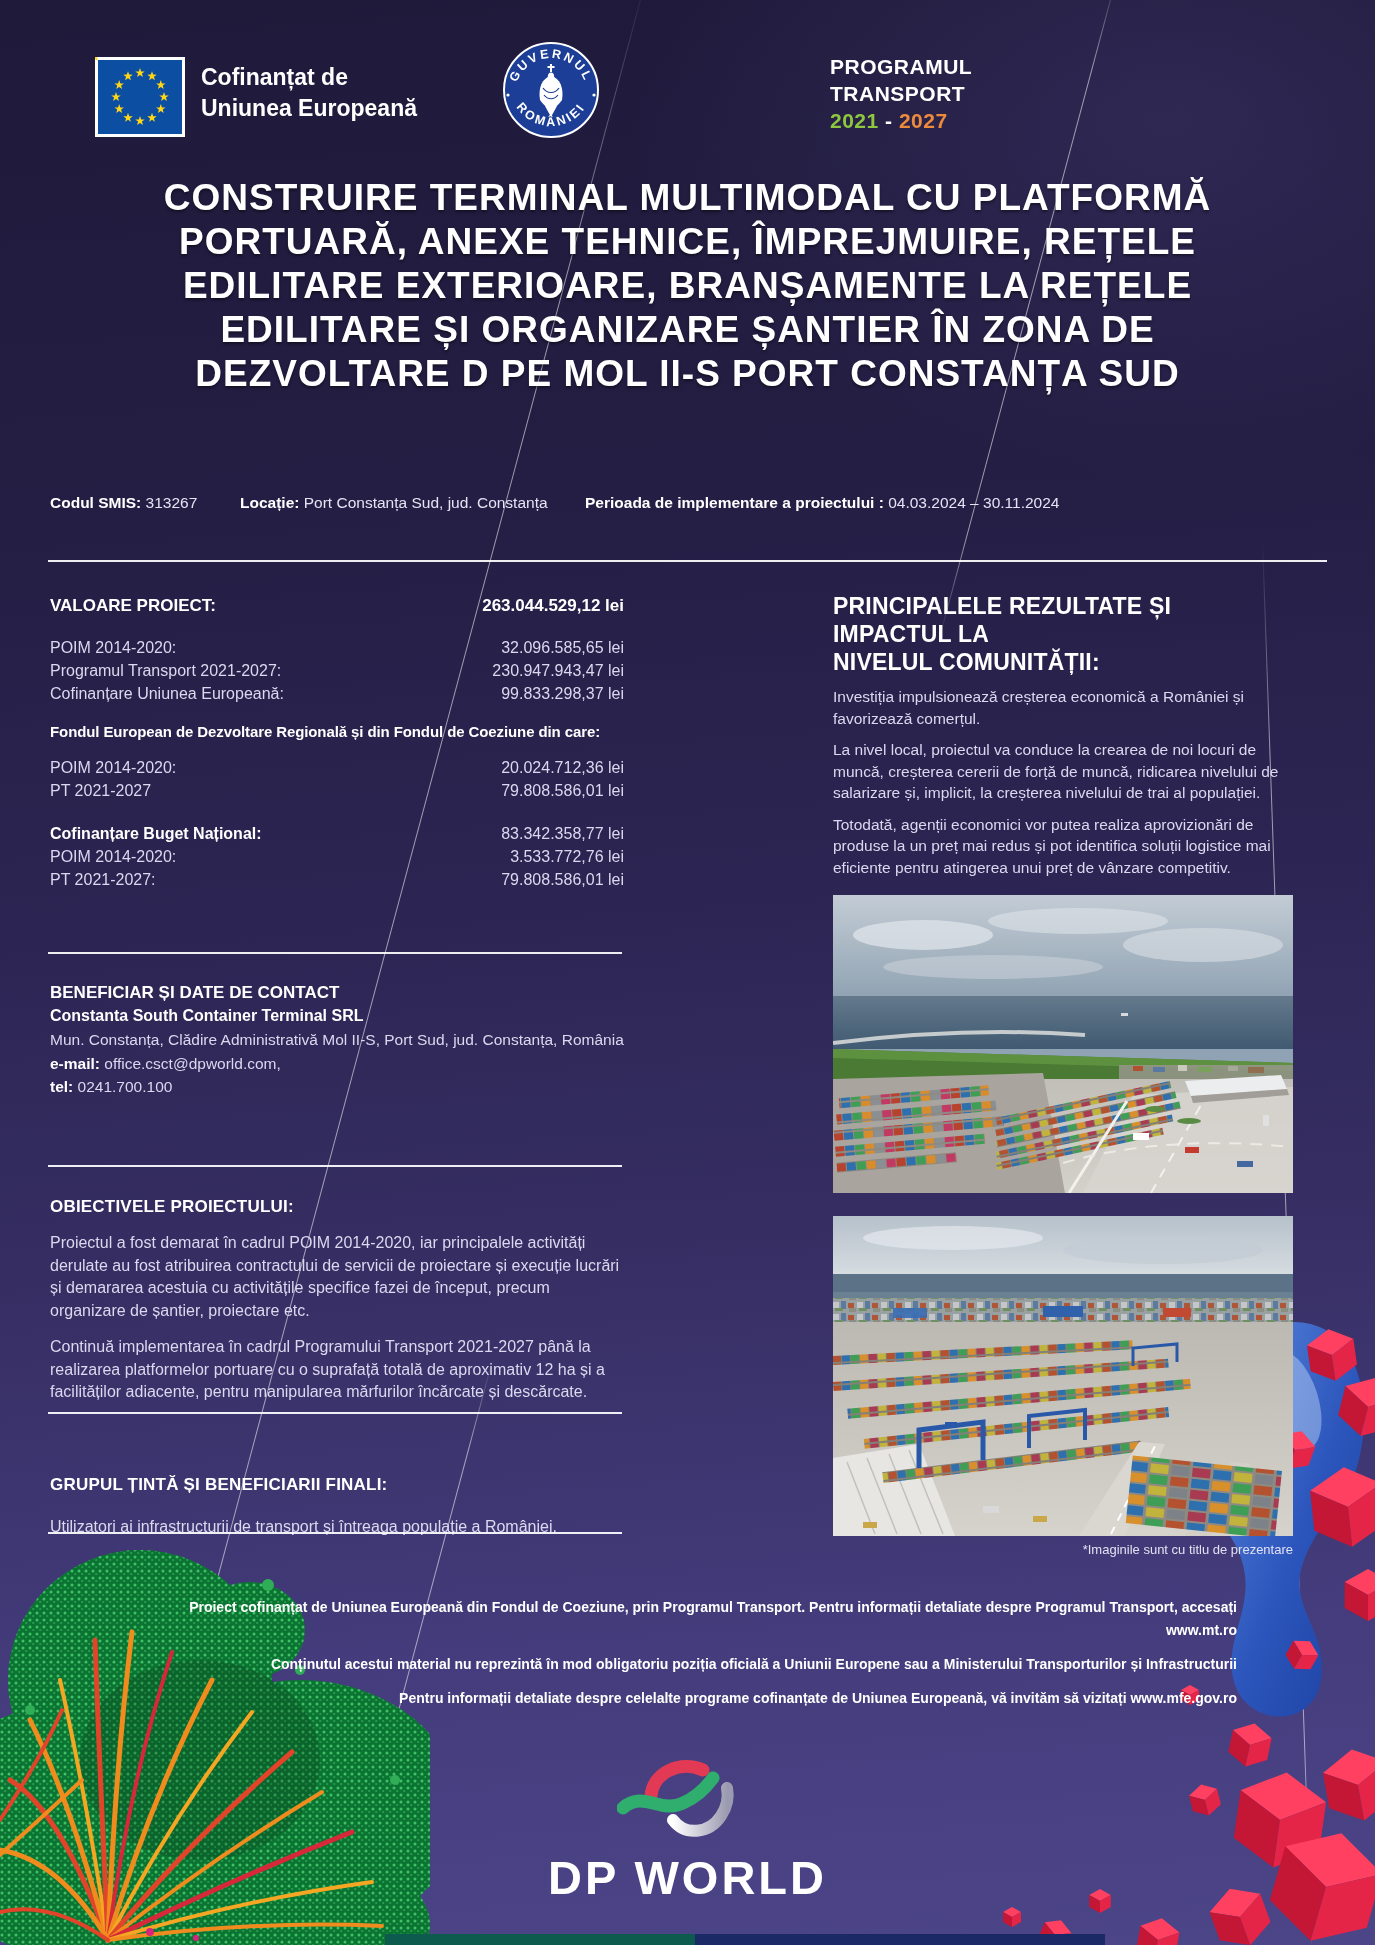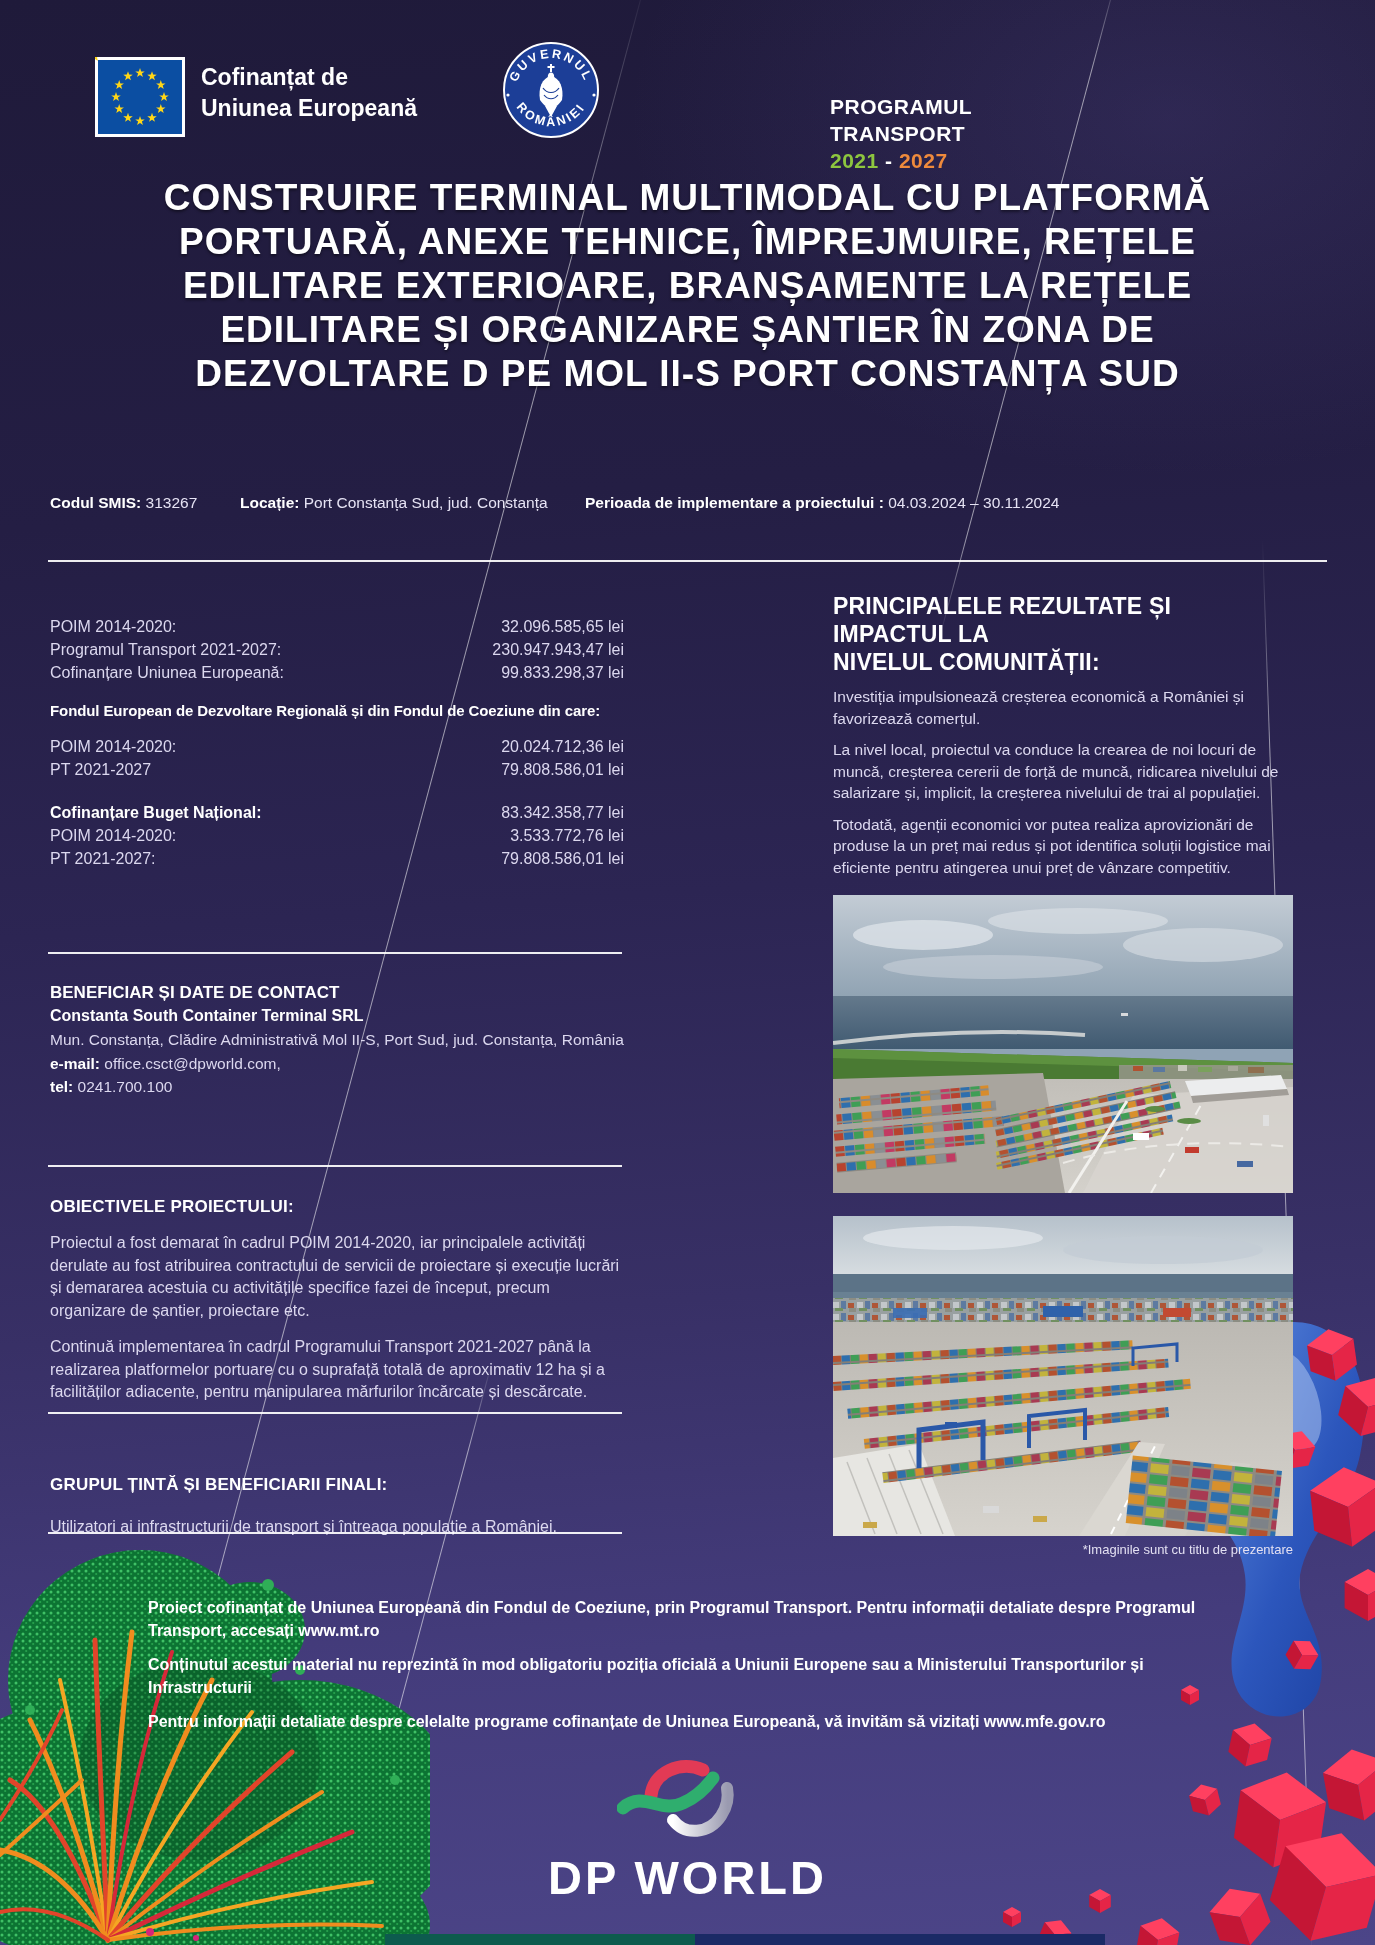--- a/index.html
+++ b/index.html
@@ -15,21 +15,21 @@
   .diag{position:absolute; width:1px; transform-origin:top center;
     background:linear-gradient(180deg, rgba(255,255,255,0), rgba(255,255,255,.55) 15%, rgba(255,255,255,.55) 85%, rgba(255,255,255,0));}
   .d1{left:648px; top:-30px; height:2100px; transform:rotate(15deg);}
   .d2{left:1118px; top:-30px; height:690px; transform:rotate(15deg);}
   .d3{left:1262px; top:540px; height:1420px; transform:rotate(-2deg);}
   .d4{left:492px; top:1360px; height:620px; transform:rotate(15deg);}
   
   .eu-flag{left:95px; top:57px;}
   .eu-text{left:201px; top:62px; font-size:23px; font-weight:bold; line-height:31px;}
   .seal{left:503px; top:42px;}
-  .program{left:830px; top:53px; font-size:21px; font-weight:bold; line-height:27px; letter-spacing:.5px;margin-top:40px;}
+  .program{left:830px; top:53px; font-size:21px; font-weight:bold; line-height:27px; letter-spacing:.5px;}
   .yr-green{color:#8dc63f;} .yr-orange{color:#ee8a3c;}
   
   .title{left:0; right:0; top:176px; text-align:center;}
   .title div{font-size:37px; font-weight:bold; line-height:44px; letter-spacing:1px; white-space:nowrap;
     text-shadow:0 2px 3px rgba(0,0,0,.45);}
   
   .meta{top:494px; font-size:15.5px; color:#e6e3f4; white-space:nowrap;}
   .meta b{color:#fff;}
   .m1{left:50px;} .m2{left:240px;} .m3{left:585px;}
   .sep{position:absolute; height:2px; background:rgba(255,255,255,.92);}
@@ -58,22 +58,22 @@
   
   .rcol{left:833px; width:460px;}
   .sec-rez{top:592px;}
   .sec-rez .h{font-size:23px; font-weight:bold; line-height:28px; letter-spacing:.2px;}
   .sec-rez p{font-size:15.5px; line-height:21.5px; color:#dcd8ef; margin:10px 0 0 0;}
   .photo{left:833px; width:460px; overflow:hidden; background:#8fa3b5;}
   .ph1{top:895px; height:298px;} .ph2{top:1216px; height:320px;}
   .photo svg{display:block;}
   .caption{top:1542px; left:833px; width:460px; text-align:right; font-size:13px; color:#e3e0f2;}
   
-  .footer-text{left:148px; width:1100px; top:1596px; text-align:left; font-weight:bold;
-    font-size:16px; line-height:23px;}
+  .footer-text{left:137px; width:1100px; top:1596px; text-align:right; font-weight:bold;
+    font-size:14px; line-height:23px;}
   .footer-text p{margin:0 0 11px 0;}
   .dpw-swoosh{left:617px; top:1756px;}
   .dpw-word{left:0; right:0; top:1850px; text-align:center; font-size:47px; font-weight:bold; letter-spacing:3px;}
   
   .band-teal{left:385px; top:1934px; width:310px; height:11px; background:#0d5b4e;}
   .band-navy{left:695px; top:1934px; width:410px; height:11px; background:#1b2a66;}
 </style>
 </head>
 <body>
 
@@ -241,20 +241,24 @@
     <span>Port Constanța Sud, jud. Constanța</span>
   </div>
   <div class="abs meta m3">
     <b>Perioada de implementare a proiectului :</b>
     <span>04.03.2024 – 30.11.2024</span>
   </div>
 
   <div class="sep sep-full"></div>
 
   <div class="abs lcol sec-valoare">
+    <div class="vrow head">
+      <span>VALOARE PROIECT:</span>
+      <span>263.044.529,12 lei</span>
+    </div>
     <div class="gap20">
       <div class="vrow">
         <span>POIM 2014-2020:</span>
         <span>32.096.585,65 lei</span>
       </div>
       <div class="vrow">
         <span>Programul Transport 2021-2027:</span>
         <span>230.947.943,47 lei</span>
       </div>
       <div class="vrow">

